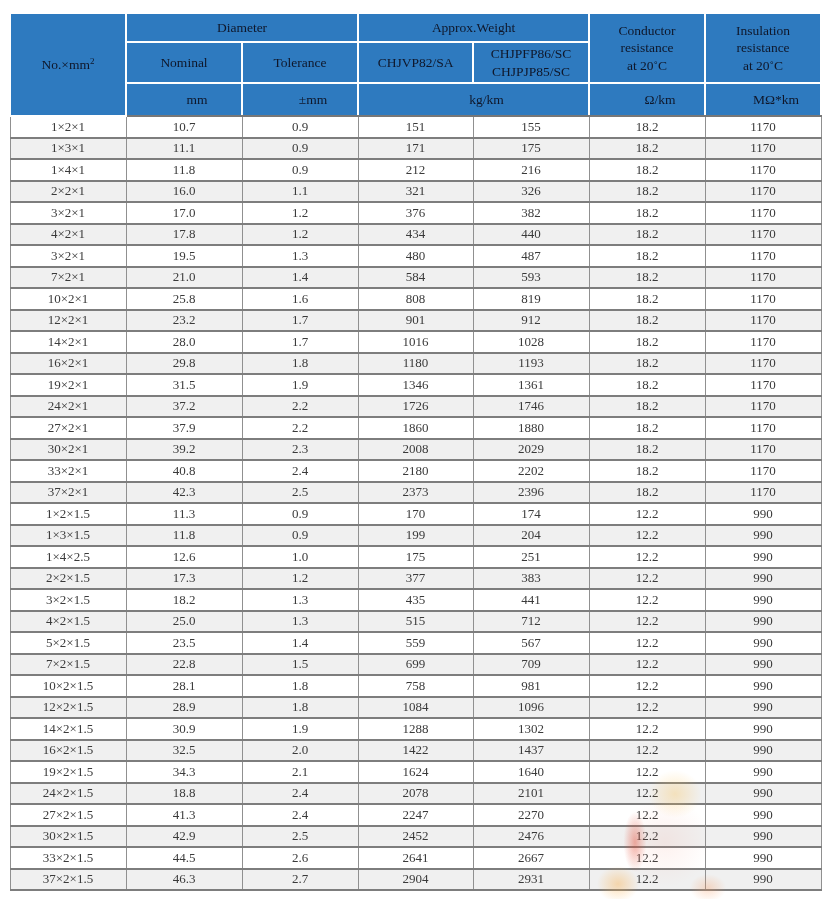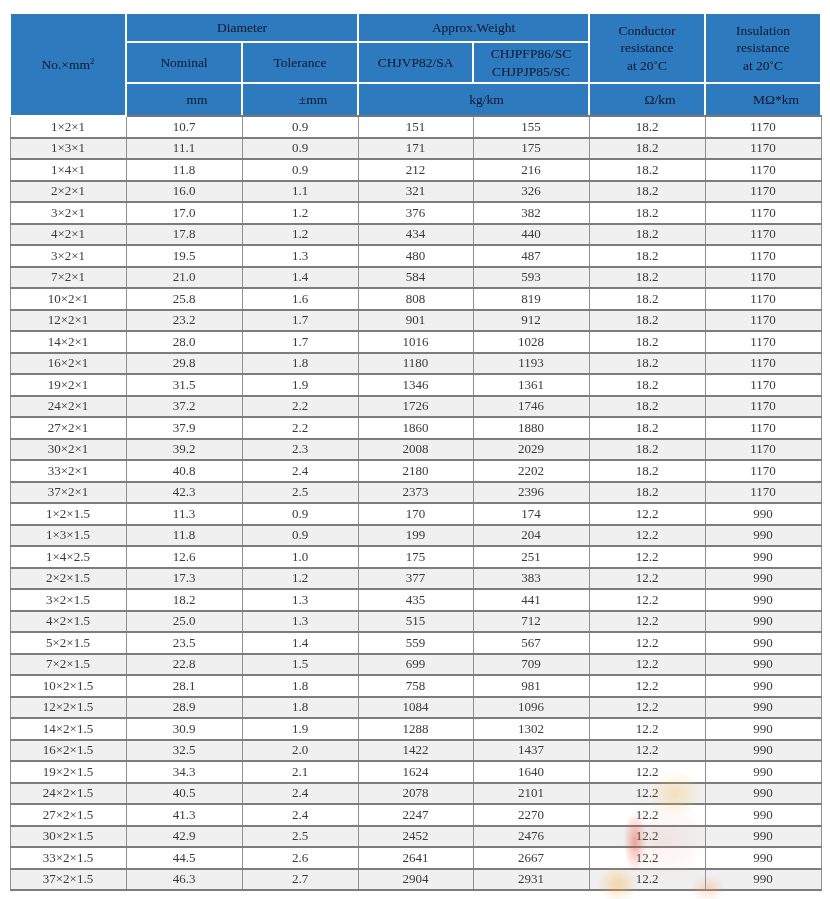--- a/index.html
+++ b/index.html
@@ -379,21 +379,21 @@
         <td>19×2×1.5</td>
         <td>34.3</td>
         <td>2.1</td>
         <td>1624</td>
         <td>1640</td>
         <td>12.2</td>
         <td>990</td>
       </tr>
       <tr>
         <td>24×2×1.5</td>
-        <td>40.5</td>
+        <td>18.8</td>
         <td>2.4</td>
         <td>2078</td>
         <td>2101</td>
         <td>12.2</td>
         <td>990</td>
       </tr>
       <tr>
         <td>27×2×1.5</td>
         <td>41.3</td>
         <td>2.4</td>

